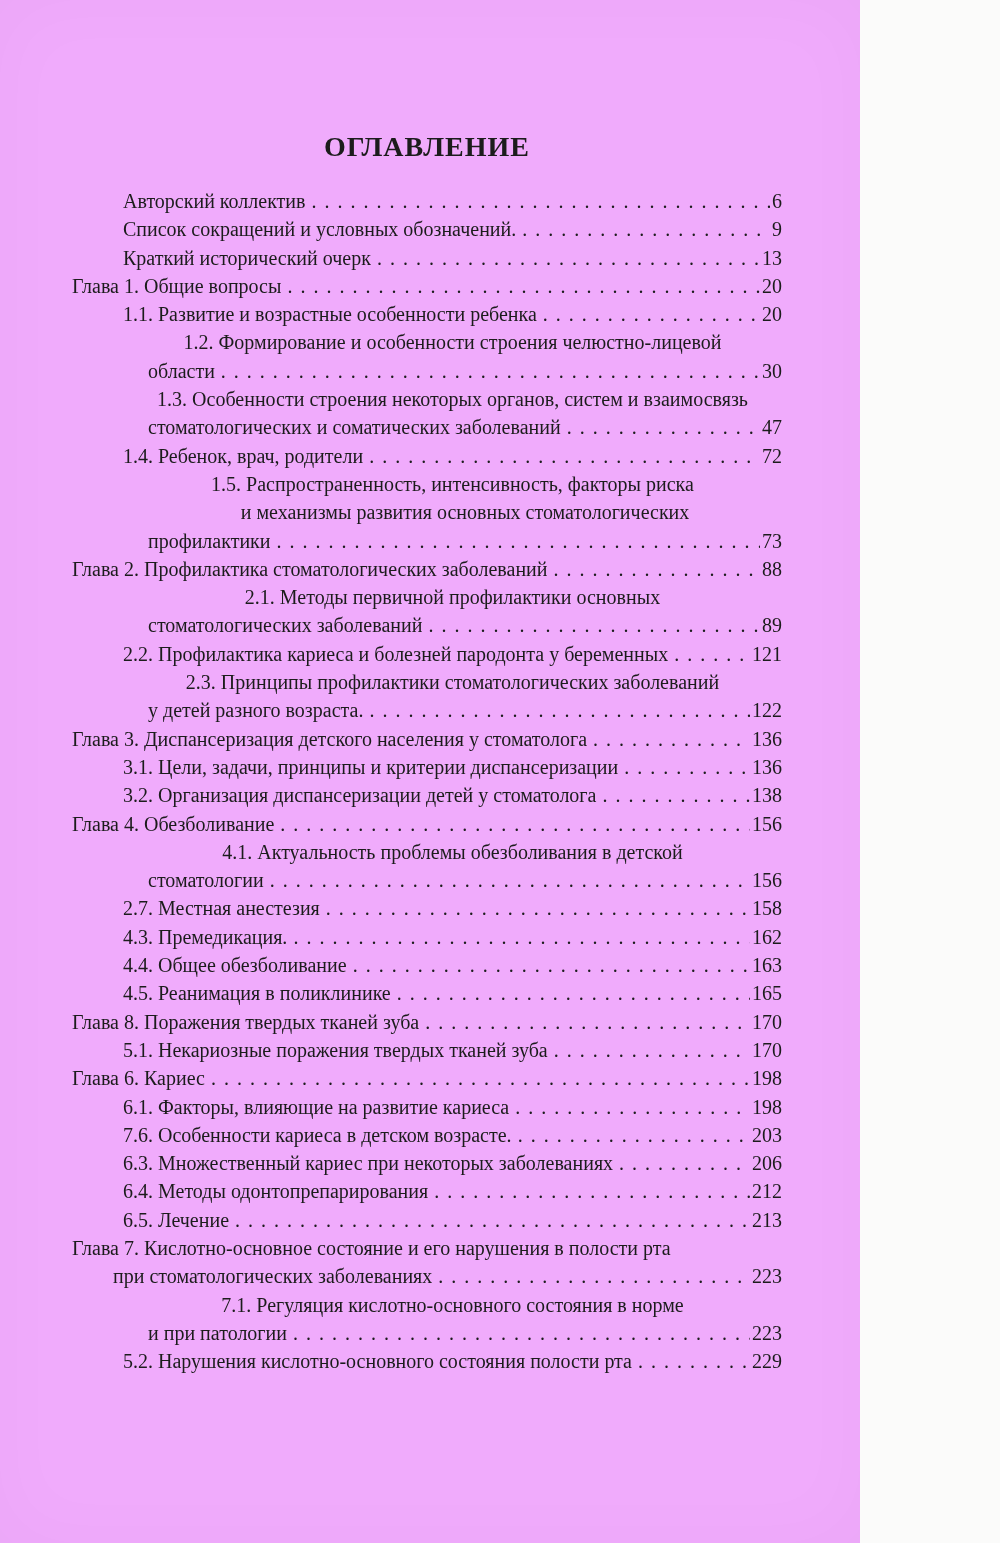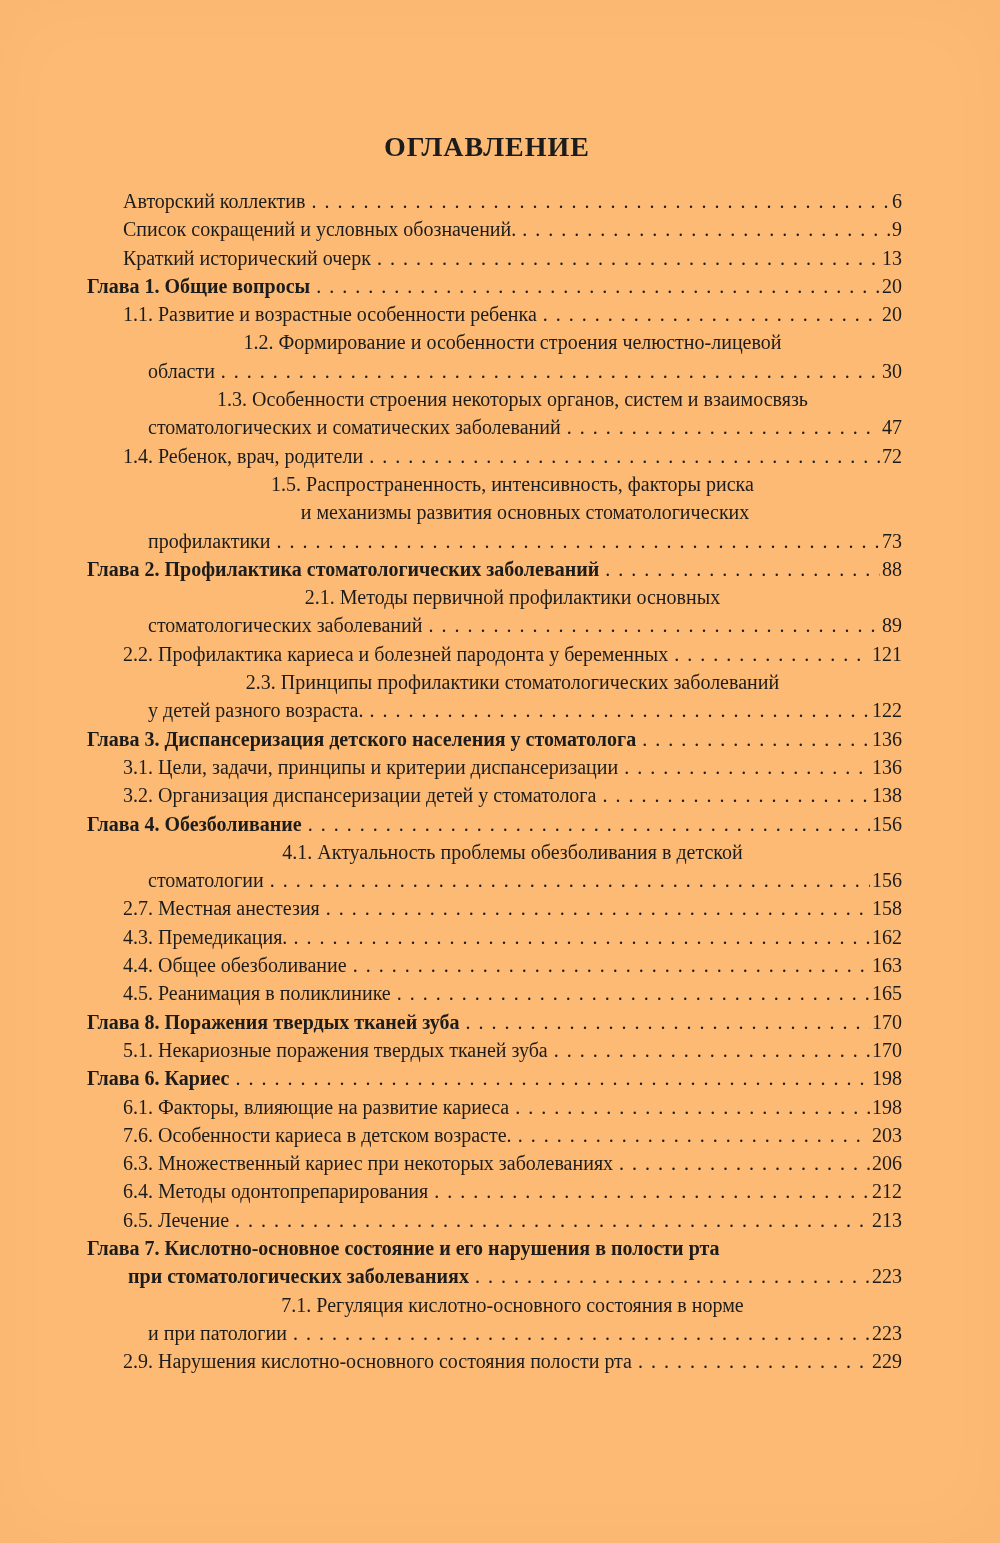--- a/index.html
+++ b/index.html
@@ -7,24 +7,24 @@
     width: 1000px;
     height: 1543px;
     background: #fbfbfa;
     overflow: hidden;
   }
   body {
     font-family: "Liberation Serif", "DejaVu Serif", serif;
     color: #1c1c1c;
   }
   .scan-page {
-    width: 1000px;
+    width: 860px;
     height: 1543px;
-    padding: 131px 98px 0 72px;
-    background: #fdba74;
+    padding: 131px 78px 0 72px;
+    background: #f0abfc;
     box-shadow: inset 0 0 80px rgba(0,0,0,0.025);
   }
   .toc-title {
     font-size: 28px;
     font-weight: 700;
     text-align: center;
     letter-spacing: 1px;
     margin-bottom: 24px;
   }
   .toc {
@@ -34,21 +34,21 @@
   .line {
     display: flex;
     align-items: baseline;
   }
   .entry.plain .line,
   .entry.section .line { padding-left: 51px; justify-content: center; }
   .entry.plain .line.cont,
   .entry.section .line.cont { padding-left: 76px; }
   .entry.chapter .line { padding-left: 0; }
   .entry.chapter .line.cont { padding-left: 41px; justify-content: flex-end; }
-  .entry.chapter .text { font-weight: 700; margin-left: 15px; }
+  .entry.chapter .text { font-weight: 400; }
   .text {
     flex: 0 0 auto;
     white-space: nowrap;
   }
   .leader {
     flex: 1 1 auto;
     overflow: hidden;
     white-space: nowrap;
     min-width: 14px;
     font-weight: 400;
@@ -314,19 +314,19 @@
           <span class="text">7.1. Регуляция кислотно-основного состояния в норме</span>
         </div>
         <div class="line cont">
           <span class="text">и при патологии</span>
           <span class="leader">. . . . . . . . . . . . . . . . . . . . . . . . . . . . . . . . . . . . . . . . . . . . . . . . . . . . . . . . . . . . . . . . . . . . . . . . . . . . . . . . . . . . . . . . . . . . . . . . . . . . . . . . . . . . . . . . . . . . . . . . . . . . . . . . . . . . . . . . . . . . . . . . . . . . . . . . . . . . . . . . . . . . . . . . . . . . . . . . . . . . . . . . . . . . . . . . . . . . . . . . </span>
           <span class="page">223</span>
         </div>
       </div>
       <div class="entry section">
         <div class="line">
-          <span class="text">2.9. Нарушения кислотно-основного состояния полости рта</span>
+          <span class="text">5.2. Нарушения кислотно-основного состояния полости рта</span>
           <span class="leader">. . . . . . . . . . . . . . . . . . . . . . . . . . . . . . . . . . . . . . . . . . . . . . . . . . . . . . . . . . . . . . . . . . . . . . . . . . . . . . . . . . . . . . . . . . . . . . . . . . . . . . . . . . . . . . . . . . . . . . . . . . . . . . . . . . . . . . . . . . . . . . . . . . . . . . . . . . . . . . . . . . . . . . . . . . . . . . . . . . . . . . . . . . . . . . . . . . . . . . . . </span>
           <span class="page">229</span>
         </div>
       </div>
     </div>
 </div>
 
 </body></html>

